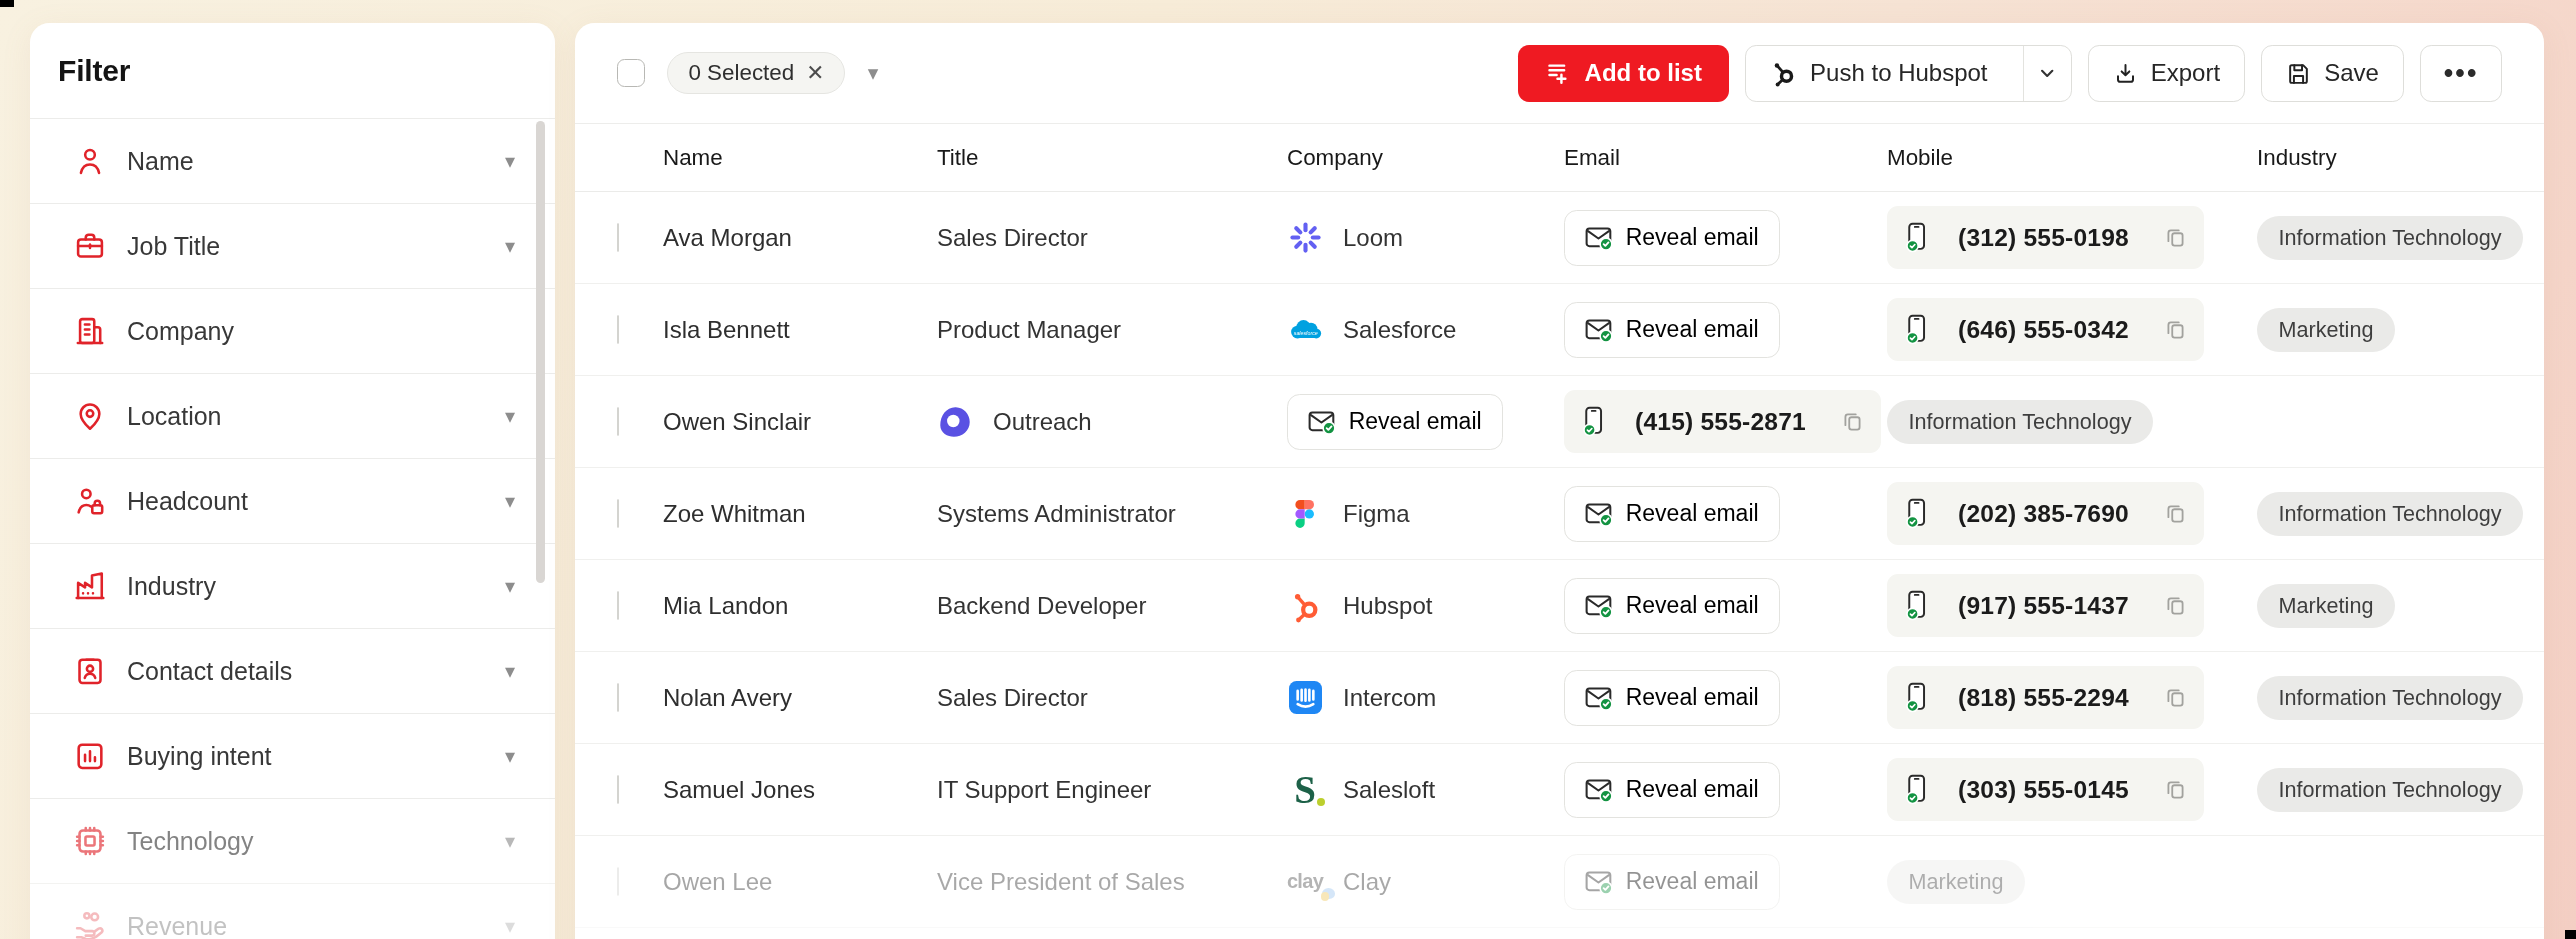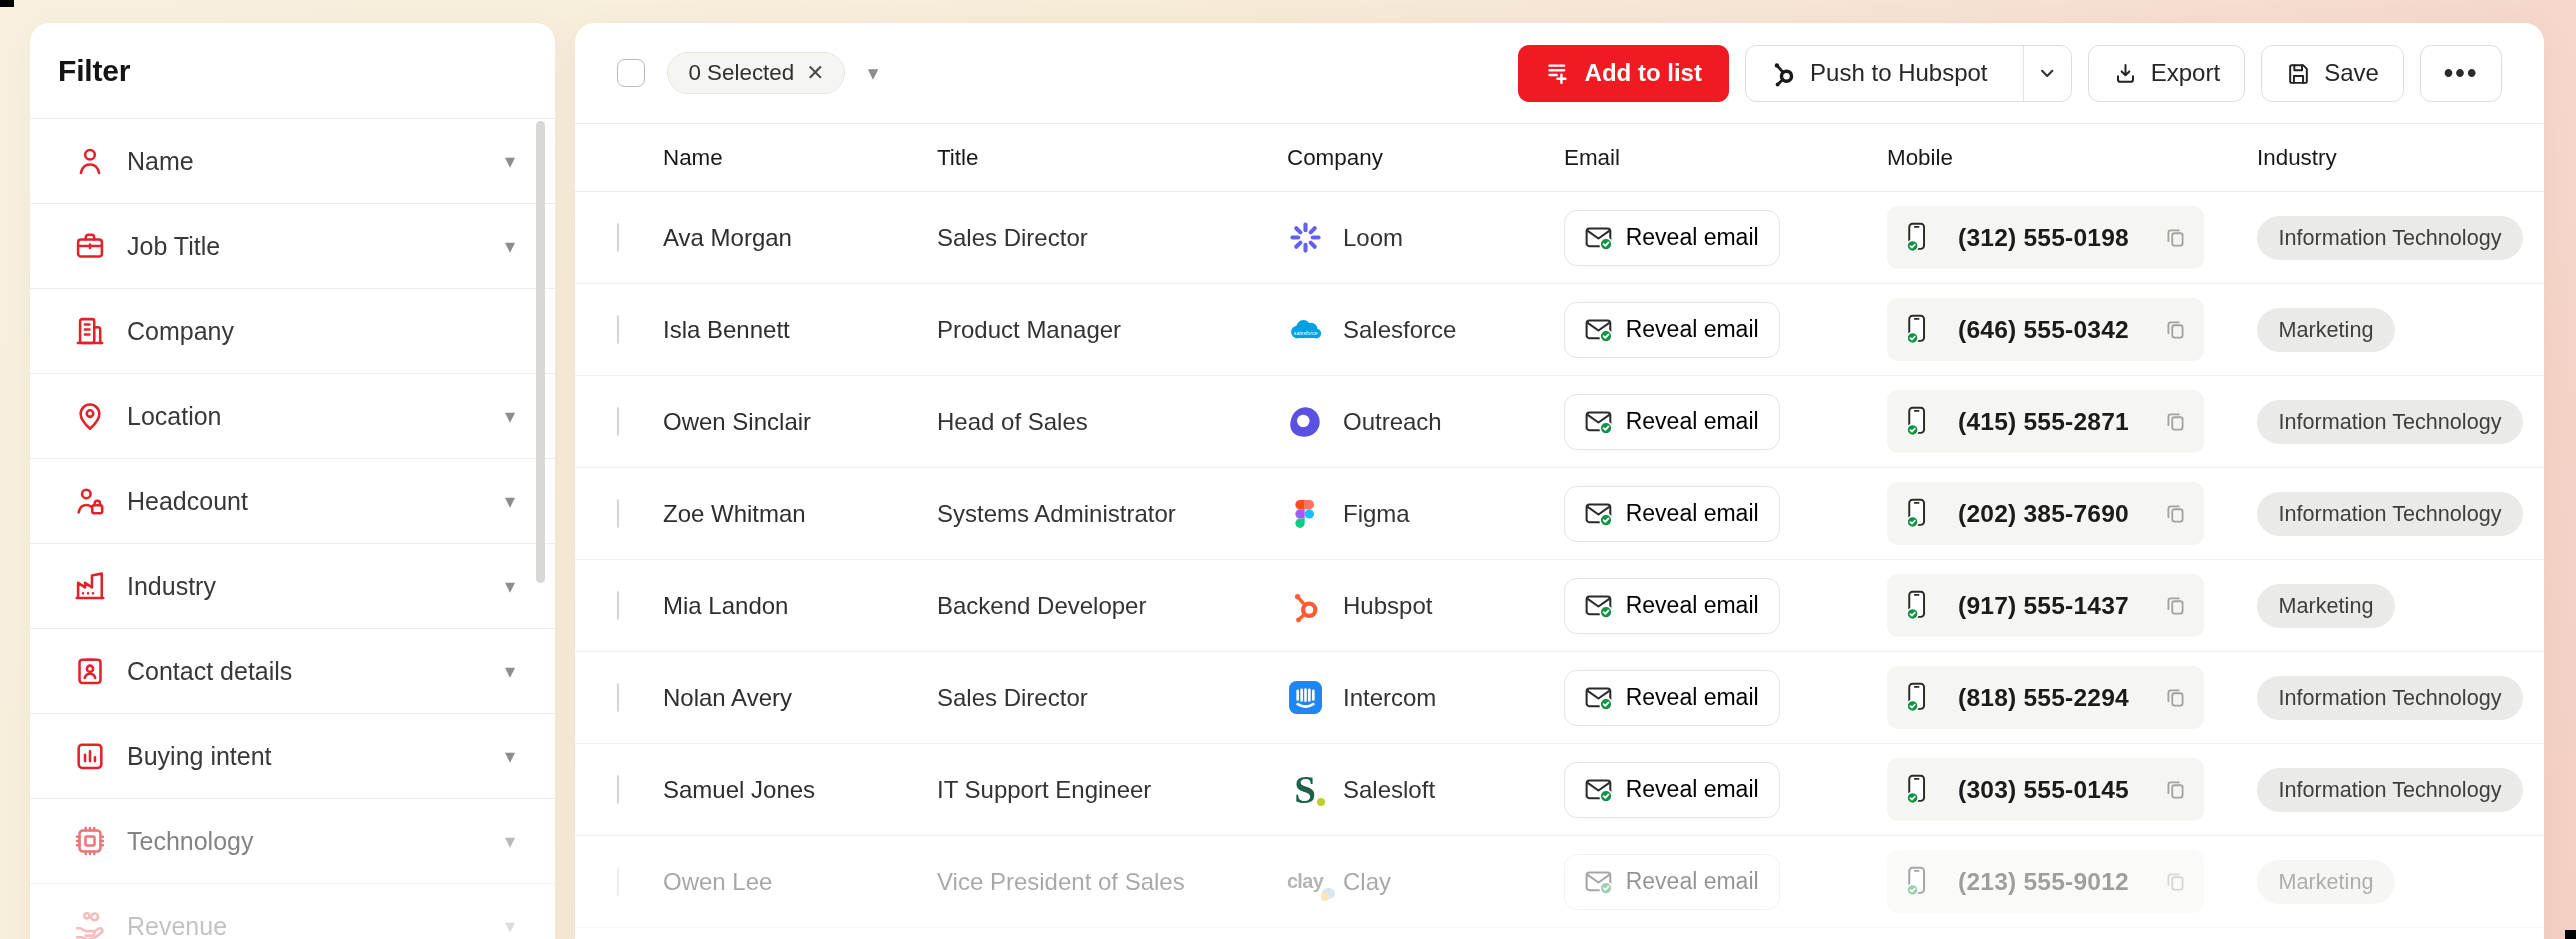--- a/index.html
+++ b/index.html
@@ -468,21 +468,20 @@
                 <use href="#i-copy"></use>
               </svg>
             </span>
           </span></div>
       <div><span class="badge">Marketing</span></div>
     </div>
 
     <div class="grid row">
       <div><span class="row-check"></span></div>
       <div class="cell-name">Owen Sinclair</div>
-      <div>Head of Sales</div>
       <div class="cell-company">
         <span class="logo">
             <svg width="34" height="34" viewBox="0 0 24 24">
               <use href="#i-outreach"></use>
             </svg>
           </span>
         <span>Outreach</span>
       </div>
       <div><button class="reveal-btn">
             <svg width="28" height="26" viewBox="0 0 26 24">
@@ -639,29 +638,18 @@
             <span class="clay-logo">clay<span class="clay-dot-b"></span><span class="clay-dot-y"></span></span>
           </span>
         <span>Clay</span>
       </div>
       <div><button class="reveal-btn">
             <svg width="28" height="26" viewBox="0 0 26 24">
               <use href="#i-envelope-check"></use>
             </svg>
             <span>Reveal email</span>
           </button></div>
-      <div><span class="phone-pill">
-            <svg width="25" height="31" viewBox="0 0 24 30">
-              <use href="#i-phone-check"></use>
-            </svg>
-            <span class="phone-num">(213) 555-9012</span>
-            <span class="copy-ic">
-              <svg width="23" height="23" viewBox="0 0 24 24">
-                <use href="#i-copy"></use>
-              </svg>
-            </span>
-          </span></div>
       <div><span class="badge">Marketing</span></div>
     </div>
 
   </main>
 </div>
 
 
 </body></html>

